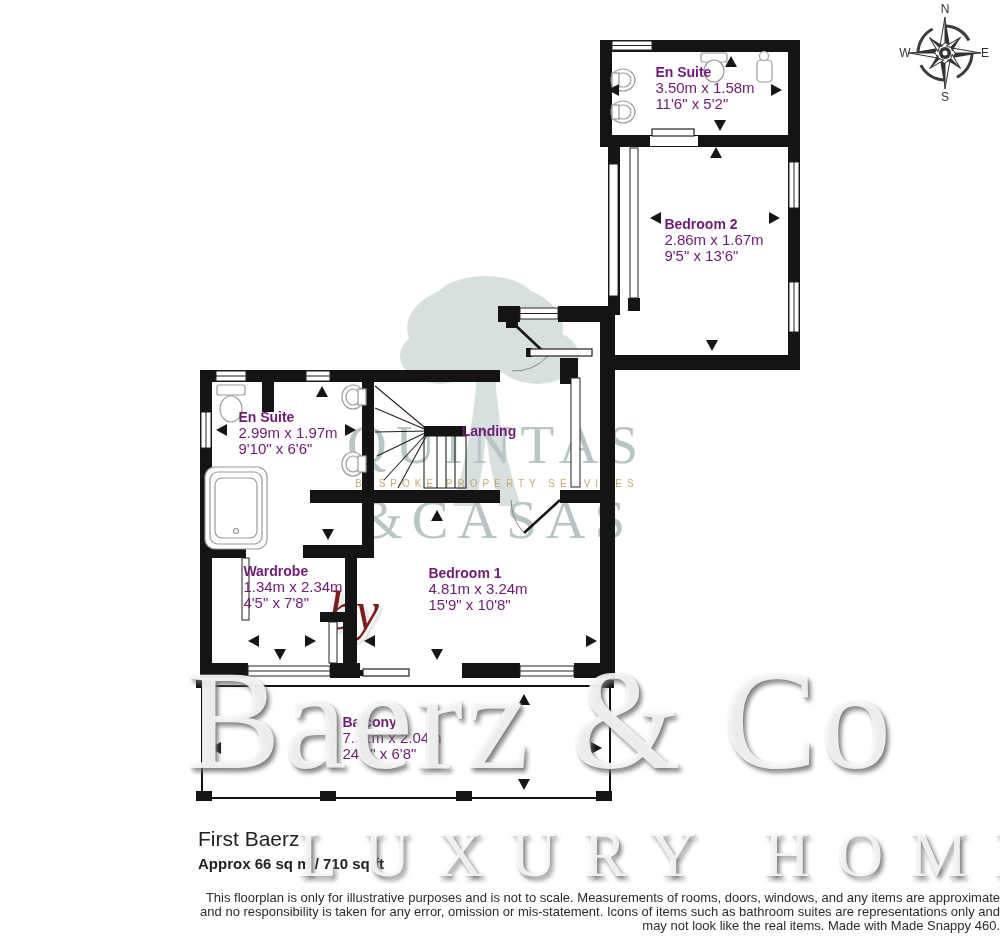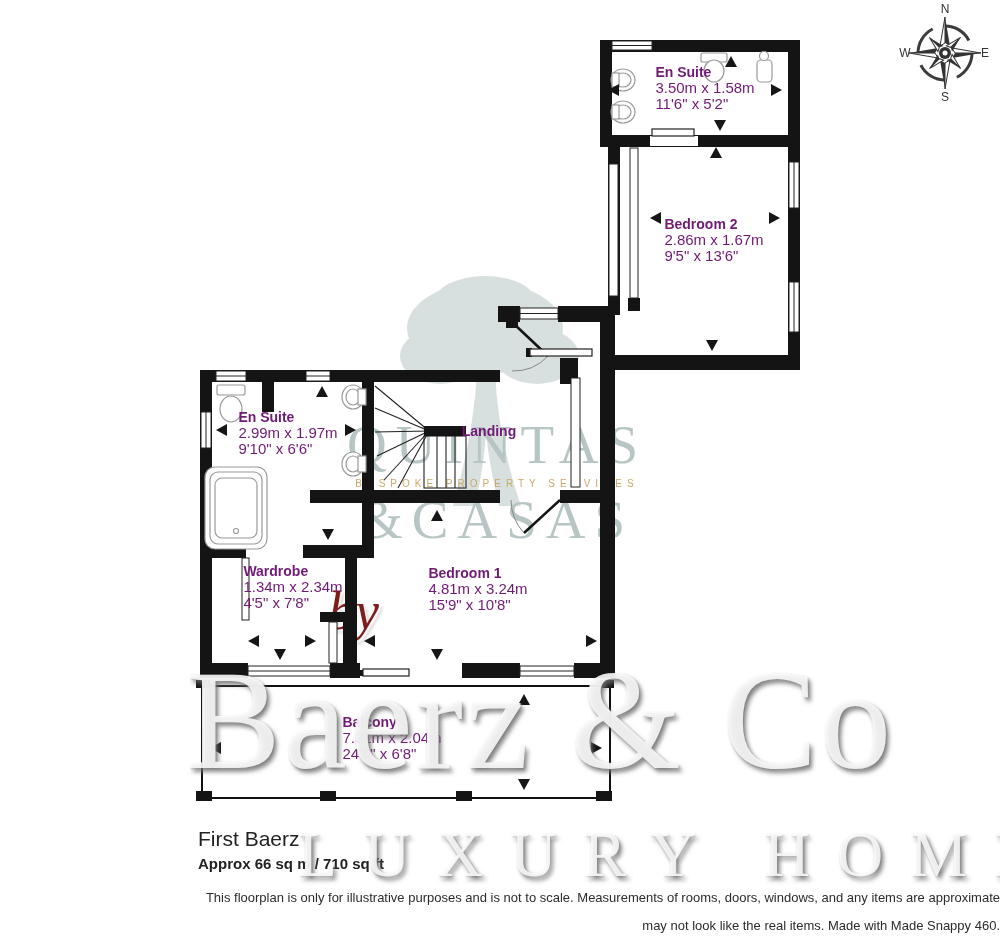--- a/index.html
+++ b/index.html
@@ -315,15 +315,16 @@
     <div class="room-dim">7.31m x 2.04m</div>
     <div class="room-dim">24'0" x 6'8"</div>
   </div>
 
   <div class="wm emboss wm-brand">Baerz &amp; Co</div>
   <div class="wm emboss wm-brand-sub">LUXURY HOMES</div>
 
   <div class="plan-title">First Baerz</div>
   <div class="plan-area">Approx 66 sq m / 710 sq ft</div>
   <div class="footer-line" style="top:890px">This floorplan is only for illustrative purposes and is not to scale. Measurements of rooms, doors, windows, and any items are approximate</div>
+  <div class="footer-line" style="top:904px">and no responsibility is taken for any error, omission or mis-statement. Icons of items such as bathroom suites are representations only and</div>
   <div class="footer-line" style="top:918px">may not look like the real items. Made with Made Snappy 460.</div>
 
 </div>
 
 </body></html>

